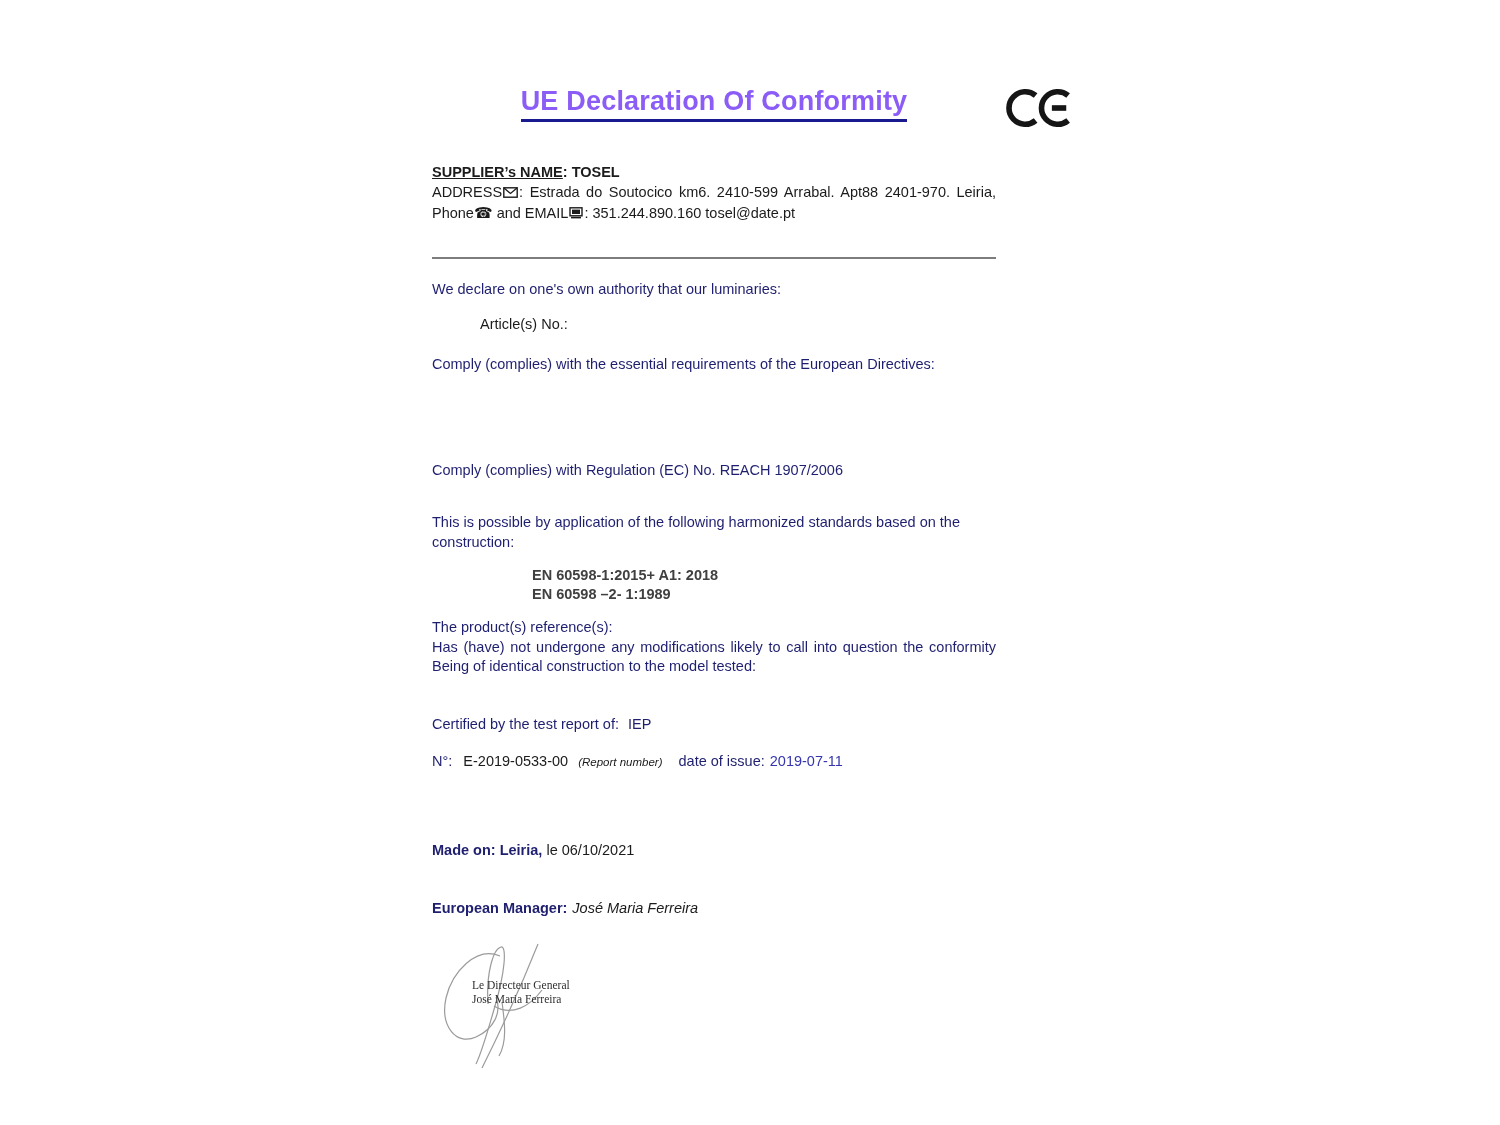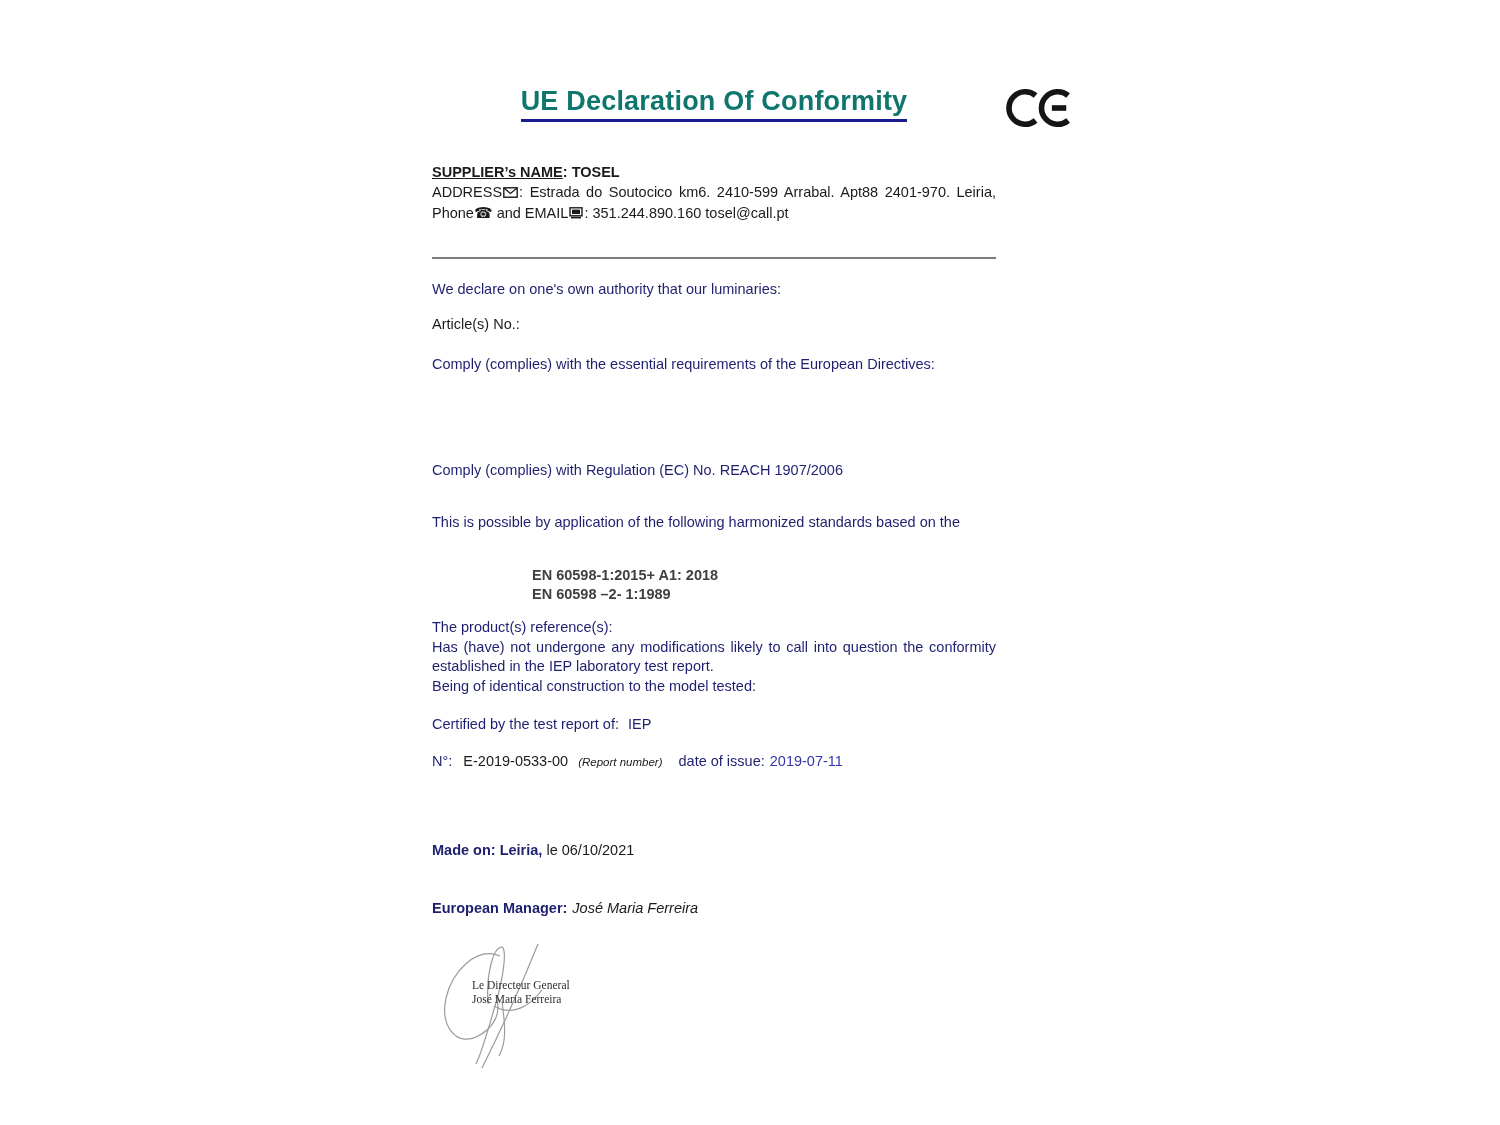--- a/index.html
+++ b/index.html
@@ -1,26 +1,26 @@
 <!DOCTYPE html>
 <html><head>
 <meta charset="utf-8">
 <style>
   html,body{margin:0;padding:0;background:#ffffff;}
   #page{position:relative;width:1500px;height:1125px;background:#ffffff;overflow:hidden;
         font-family:"Liberation Sans",sans-serif;color:#1b1b1b;}
   .abs{position:absolute;}
   .col{left:432px;width:564px;}
   .navy{color:#1f1f70;}
-  .black{color:#1b1b1b;}
+  .black{color:#1b1b1b;margin-left:48px;}
   .body-text{font-size:14.5px;line-height:19.5px;}
 
   
   .title-wrap{left:432px;top:86px;width:564px;text-align:center;}
-  .title-wrap span{display:inline-block;font-size:27px;font-weight:bold;color:#0f766e;
+  .title-wrap span{display:inline-block;font-size:27px;font-weight:bold;color:#8b5cf6;
                    border-bottom:3px solid #1a1a8f;padding-bottom:2px;letter-spacing:.2px;}
 
   
   .supplier{top:162px;font-size:14.5px;line-height:20px;color:#1b1b1b;}
   .supplier .nameline{font-weight:bold;}
   .supplier .nameline .ul{text-decoration:underline;}
   .jline{text-align:justify;text-align-last:justify;}
   .icon-inline{display:inline-block;vertical-align:-1px;margin:0 1px;}
   .phone-glyph{font-size:15px;line-height:1;}
 
@@ -81,47 +81,47 @@
   <div class="abs col supplier">
     <div class="nameline"><span class="ul">SUPPLIER’s NAME</span><span>: TOSEL</span></div>
     <div class="jline"><span>ADDRESS</span><span class="icon-inline"><svg width="15" height="11" viewBox="0 0 15 11">
             <rect x="0.8" y="0.8" width="13.4" height="9.4" fill="none" stroke="#1b1b1b" stroke-width="1.4"></rect>
             <polyline points="1,1 7.5,6.5 14,1" fill="none" stroke="#1b1b1b" stroke-width="1.3"></polyline>
           </svg></span><span>: Estrada do Soutocico km6. 2410-599 Arrabal. Apt88 2401-970. Leiria,</span></div>
     <div><span>Phone</span><span class="phone-glyph">☎</span><span> and EMAIL</span><span class="icon-inline"><svg width="14" height="12" viewBox="0 0 14 12">
             <rect x="1" y="0.8" width="12" height="8" fill="none" stroke="#1b1b1b" stroke-width="1.4"></rect>
             <rect x="3" y="2.6" width="8" height="4.4" fill="#1b1b1b"></rect>
             <line x1="2" y1="10.6" x2="12" y2="10.6" stroke="#1b1b1b" stroke-width="1.6"></line>
-          </svg></span><span>: 351.244.890.160 tosel@call.pt</span></div>
+          </svg></span><span>: 351.244.890.160 tosel@date.pt</span></div>
   </div>
 
   <div class="abs hr-line"></div>
 
   <div class="abs col body-text navy p-declare">We declare on one's own authority that our luminaries:</div>
 
   <div class="abs col body-text black p-articles">Article(s) No.:</div>
 
   <div class="abs col body-text navy p-dirintro">Comply (complies) with the essential requirements of the European Directives:</div>
 
 
   <div class="abs col body-text navy p-reach">Comply (complies) with Regulation (EC) No. REACH 1907/2006</div>
 
   <div class="abs col body-text navy p-harm">
     <div class="nowrapline">This is possible by application of the following harmonized standards based on the</div>
+    <div>construction:</div>
   </div>
 
   <div class="abs standards">
     <div>EN 60598-1:2015+ A1: 2018</div>
     <div>EN 60598 –2- 1:1989</div>
   </div>
 
   <div class="abs col body-text navy product">
     <div>The product(s) reference(s):</div>
     <div class="jline">Has (have) not undergone any modifications likely to call into question the conformity</div>
-    <div>established in the IEP laboratory test report.</div>
     <div>Being of identical construction to the model tested:</div>
   </div>
 
   <div class="abs col body-text navy p-cert"><span>Certified by the test report of:</span><span class="val">IEP</span></div>
 
   <div class="abs col body-text p-report"><span class="navy">N°:</span><span class="n-val">E-2019-0533-00</span><span class="n-note">(Report number)</span><span class="navy iss-label">date of issue:</span><span class="iss-val">2019-07-11</span></div>
 
   <div class="abs col body-text p-made"><span class="navy lbl">Made on: Leiria,</span><span class="val"> le 06/10/2021</span></div>
 
   <div class="abs col body-text p-manager"><span class="navy lbl">European Manager:</span><span class="val">José Maria Ferreira</span></div>

